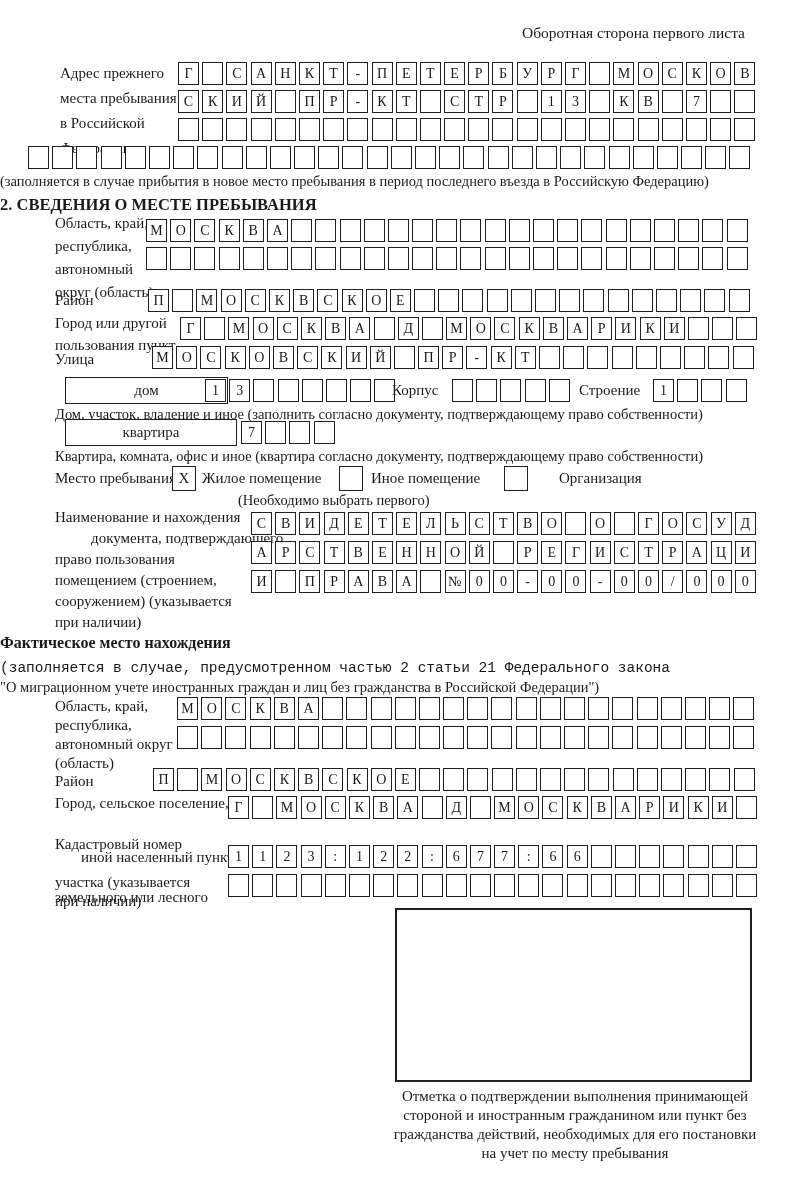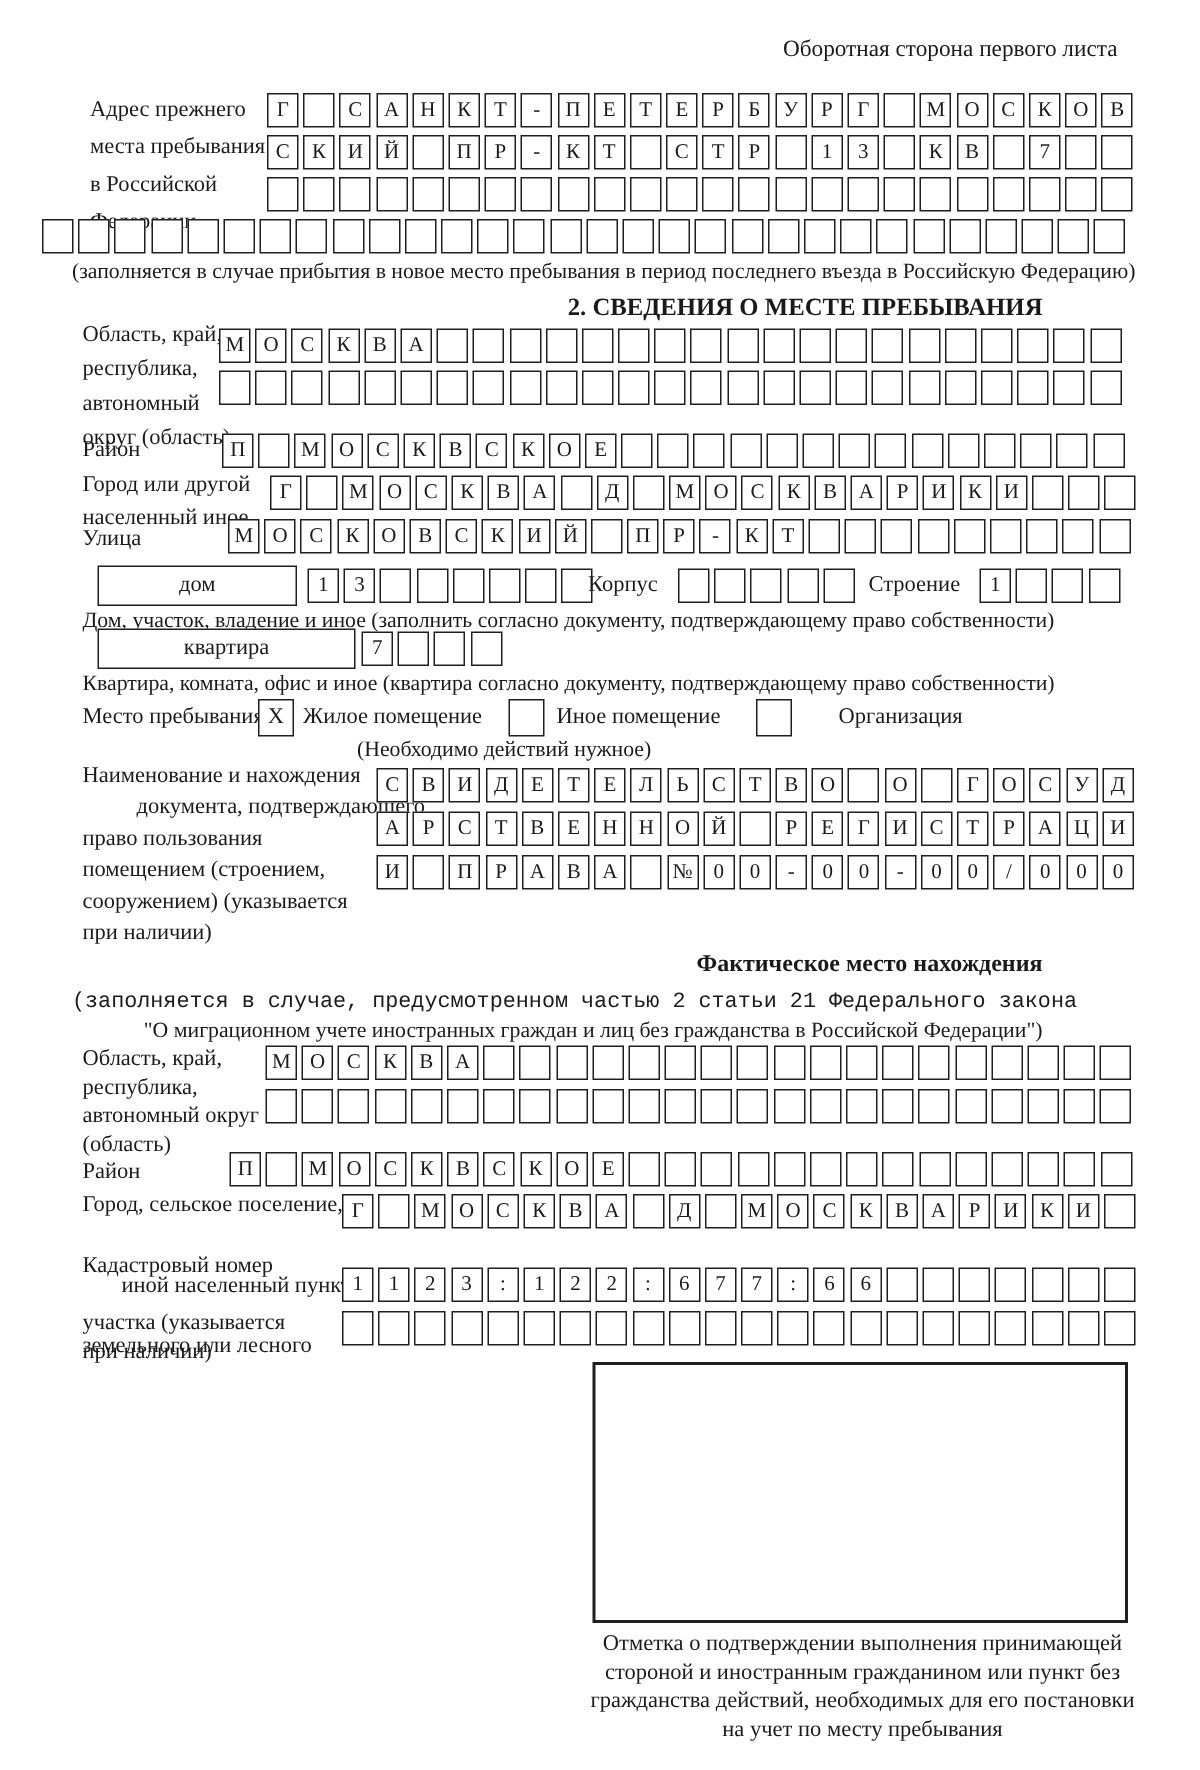--- a/index.html
+++ b/index.html
@@ -4,21 +4,21 @@
 <style>
   * { margin:0; padding:0; box-sizing:border-box; }
   html,body { background:#fff; }
   body {
     width:800px; height:1180px; position:relative;
     font-family:"Liberation Serif", serif; color:#1a1a1a;
     overflow:hidden;
   }
   .lbl { position:absolute; font-size:15px; line-height:1.2; white-space:nowrap; }
   .note { position:absolute; font-size:14.5px; line-height:1.2; white-space:nowrap; }
-  .center { left:0; width:695px; text-align:right;padding-left:48px; }
+  .center { left:0; width:695px; text-align:left; }
   .hdr { position:absolute; font-weight:bold; font-size:16.5px; }
   .cellrow { position:absolute; display:flex; height:23px; }
   .cell {
     flex:0 0 auto; width:21px; height:23px; margin-right:3.2px;
     border:1.6px solid #1f1f1f; background:#fff;
     display:flex; align-items:center; justify-content:center;
     font-size:14px; line-height:1; font-family:"Liberation Serif", serif;
   }
   .checkcell {
     position:absolute; width:24px; height:25px; border:1.7px solid #1f1f1f;
@@ -239,21 +239,21 @@
     <span class="cell"></span>
     <span class="cell"></span>
     <span class="cell"></span>
     <span class="cell"></span>
     <span class="cell"></span>
     <span class="cell"></span>
     <span class="cell"></span>
   </div>
 
 <div class="lbl" style="left:55px; top:314px;">Город или другой</div>
-<div class="lbl" style="left:55px; top:336px;">населенный иное</div>
+<div class="lbl" style="left:55px; top:336px;">пользования пункт</div>
 <div class="cellrow" style="left:180px; top:317px;">
     <span class="cell">Г</span>
     <span class="cell"></span>
     <span class="cell">М</span>
     <span class="cell">О</span>
     <span class="cell">С</span>
     <span class="cell">К</span>
     <span class="cell">В</span>
     <span class="cell">А</span>
     <span class="cell"></span>
@@ -296,21 +296,21 @@
     <span class="cell"></span>
     <span class="cell"></span>
     <span class="cell"></span>
     <span class="cell"></span>
     <span class="cell"></span>
     <span class="cell"></span>
     <span class="cell"></span>
     <span class="cell"></span>
   </div>
 
-<div class="wbox" style="left:65px; top:377px; width:133px; height:27px;">дом</div>
+<div class="wbox" style="left:65px; top:377px; width:163px; height:27px;">дом</div>
 <div class="cellrow" style="left:205px; top:379px;">
     <span class="cell">1</span>
     <span class="cell">3</span>
     <span class="cell"></span>
     <span class="cell"></span>
     <span class="cell"></span>
     <span class="cell"></span>
     <span class="cell"></span>
     <span class="cell"></span>
   </div>
@@ -340,21 +340,21 @@
   </div>
 <div class="note" style="left:55px; top:448px;">Квартира, комната, офис и иное (квартира согласно документу, подтверждающему право собственности)</div>
 
 <div class="lbl" style="left:55px; top:469px;">Место пребывания:</div>
 <div class="checkcell" style="left:172px; top:466px;">X</div>
 <div class="lbl" style="left:202px; top:469px;">Жилое помещение</div>
 <div class="checkcell" style="left:339px; top:466px;"></div>
 <div class="lbl" style="left:371px; top:469px;">Иное помещение</div>
 <div class="checkcell" style="left:504px; top:466px;"></div>
 <div class="lbl" style="left:559px; top:469px;">Организация</div>
-<div class="note" style="left:238px; top:492px;">(Необходимо действий нужное)</div>
+<div class="note" style="left:238px; top:492px;">(Необходимо выбрать первого)</div>
 
 <div class="lbl" style="left:55px; top:508px;">Наименование и нахождения</div>
 <div class="lbl" style="left:55px; top:529px;margin-left:36px;">документа, подтверждающего</div>
 <div class="lbl" style="left:55px; top:550px;">право пользования</div>
 <div class="lbl" style="left:55px; top:571px;">помещением (строением,</div>
 <div class="lbl" style="left:55px; top:592px;">сооружением) (указывается</div>
 <div class="lbl" style="left:55px; top:613px;">при наличии)</div>
 <div class="cellrow" style="left:251px; top:512px;">
     <span class="cell">С</span>
     <span class="cell">В</span>

